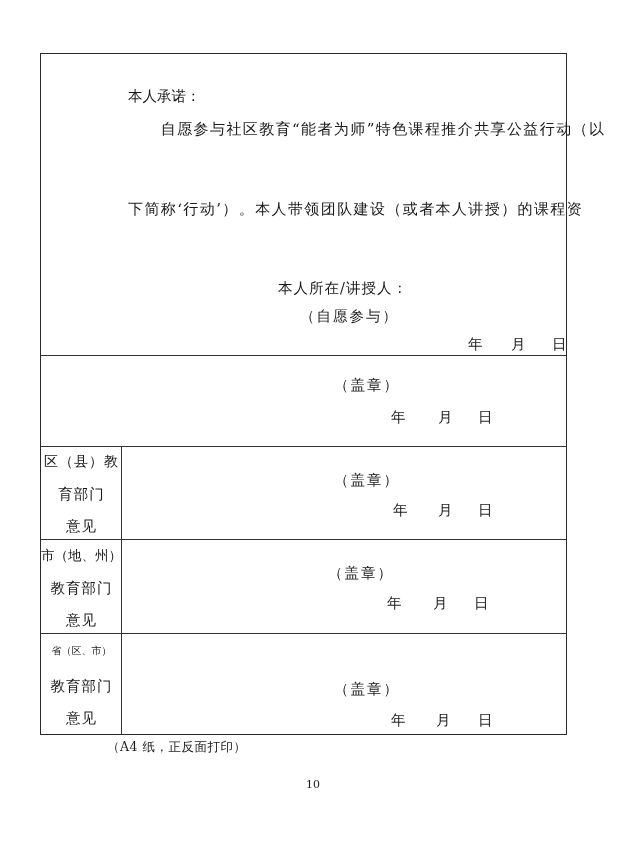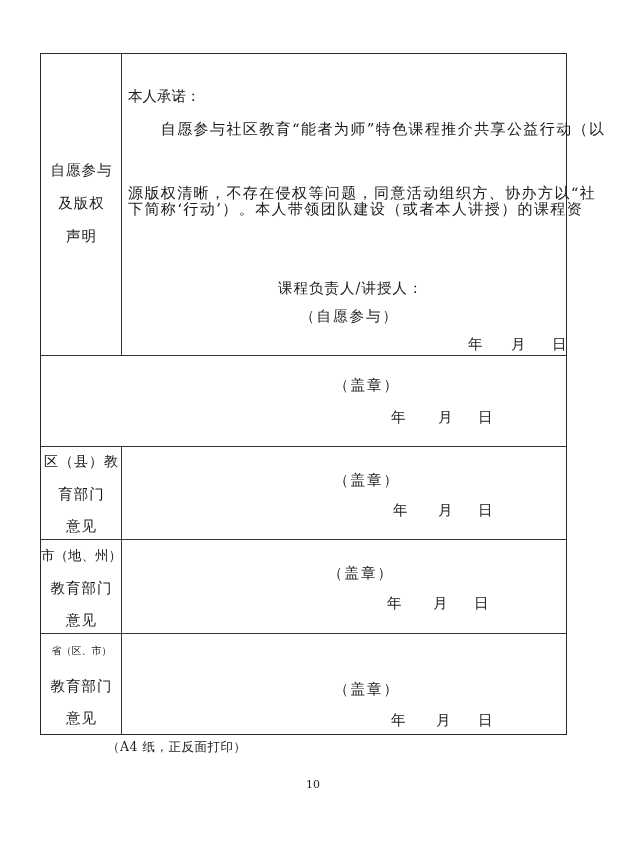--- a/index.html
+++ b/index.html
@@ -27,31 +27,25 @@
   .footnote { position: absolute; left: 107px; top: 739px; font-size: 12.5px; letter-spacing: 0.5px; }
   .page-num { position: absolute; left: 306px; top: 778px; font-size: 11px; }
   .date-part { position: absolute; font-size: 14.5px; }
 </style>
 </head>
 <body>
 
 <div class="form-table">
 
   <div class="row" style="top:0; height:302px;">
-    <div class="label-cell">
-      <div class="lbl" style="top:107px;">自愿参与</div>
-      <div class="lbl" style="top:140px;">及版权</div>
-      <div class="lbl" style="top:173px;">声明</div>
-    </div>
     <div class="content-cell">
       <div class="txt" style="left:6px; top:33px;">本人承诺：</div>
       <div class="para-line" style="top:66px;">　　自愿参与社区教育“能者为师”特色课程推介共享公益行动（以</div>
       <div class="para-line" style="top:98px;margin-top:48px;">下简称‘行动’）。本人带领团队建设（或者本人讲授）的课程资</div>
-      <div class="para-line" style="top:130px;">源版权清晰，不存在侵权等问题，同意活动组织方、协办方以“社</div>
-      <div class="txt" style="left:156px; top:225px; letter-spacing:1px;">课程负责人/讲授人：</div>
+      <div class="txt" style="left:156px; top:225px; letter-spacing:1px;">本人所在/讲授人：</div>
       <div class="txt" style="left:178px; top:253px; letter-spacing:2px;">（自愿参与）</div>
       <div class="date-part" style="left:346px; top:281px;">年</div>
       <div class="date-part" style="left:389px; top:281px;">月</div>
       <div class="date-part" style="left:430px; top:281px;">日</div>
     </div>
   </div>
 
   <div class="row" style="top:302px; height:91px;">
     <div class="content-cell">
       <div class="txt" style="left:212px; top:20px; letter-spacing:2px;">（盖章）</div>

